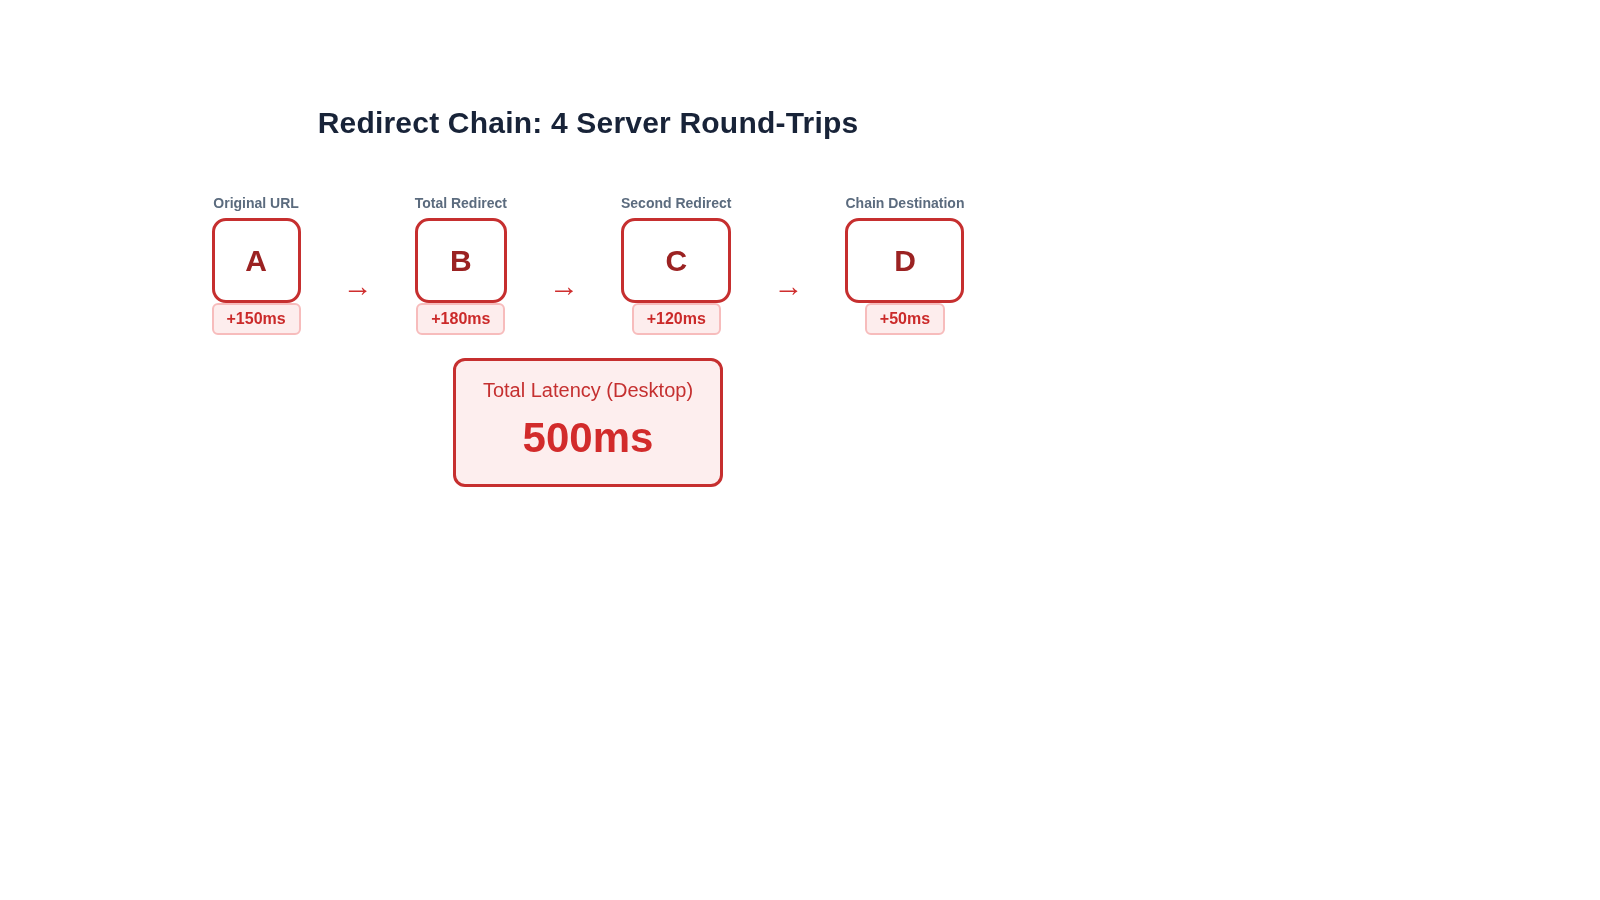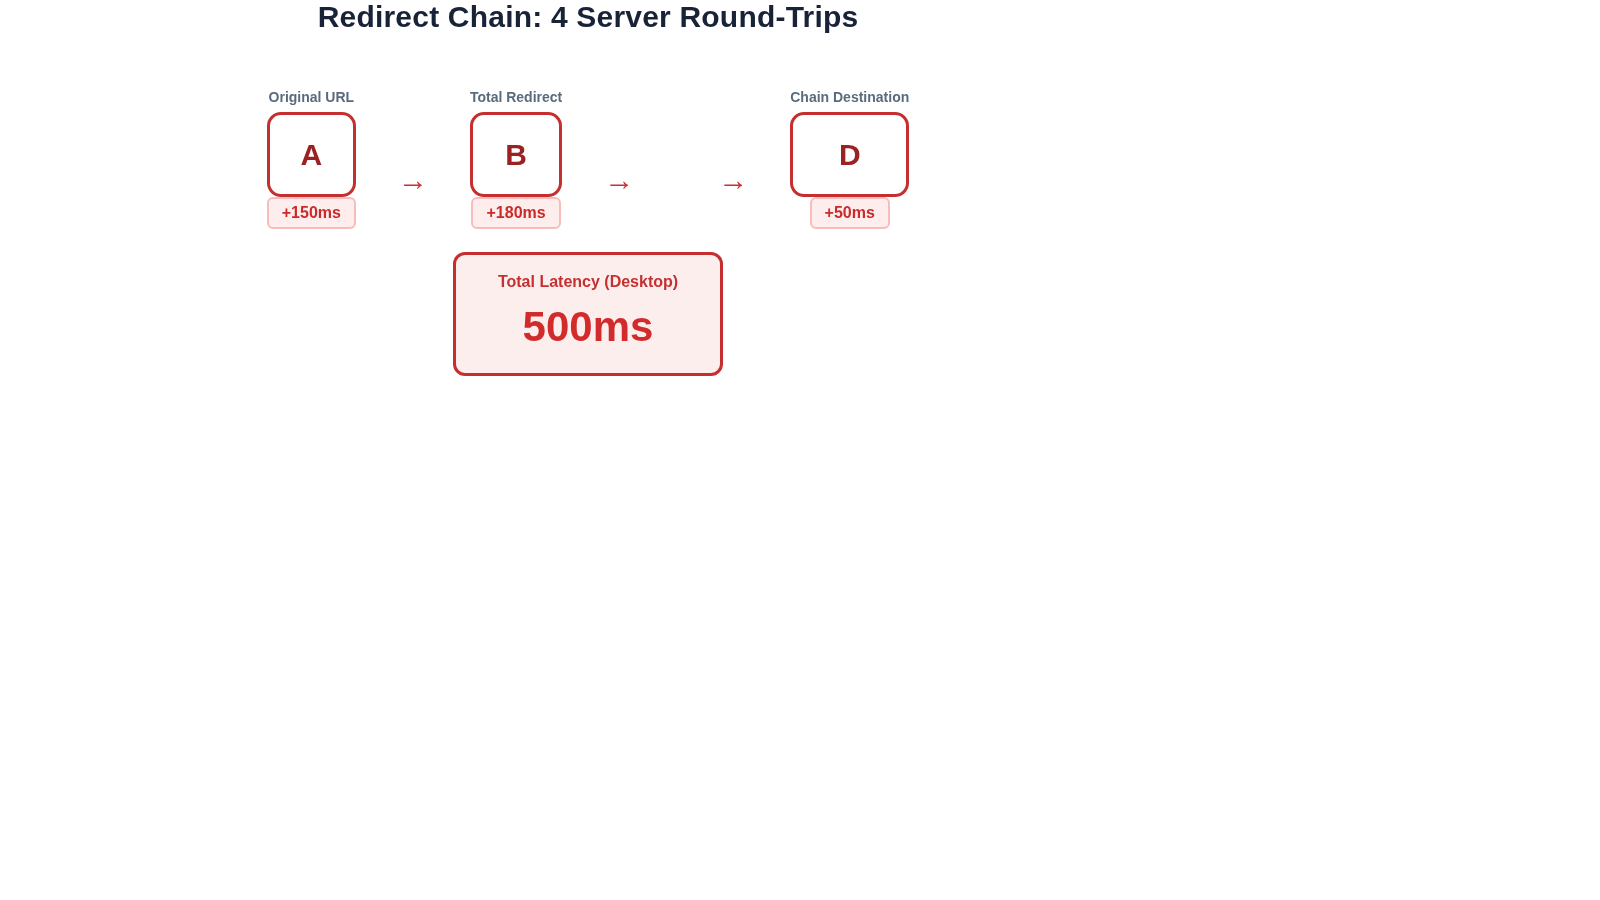--- a/index.html
+++ b/index.html
@@ -8,20 +8,21 @@
     background: #ffffff;
     font-family: "Liberation Sans", sans-serif;
   }
   body {
     width: 1600px;
     height: 900px;
     overflow: hidden;
   }
   .canvas {
     width: 1176px;
+    padding-top: 106px;
     box-sizing: border-box;
   }
   .title {
     margin: 0;
     text-align: center;
     font-size: 30px;
     font-weight: bold;
     letter-spacing: 0.2px;
     color: var(--title-color, #182338);
   }
@@ -83,23 +84,22 @@
     box-sizing: border-box;
     width: 270px;
     margin: 23px auto 0 auto;
     background: var(--total-bg, #fdeeee);
     border: 3px solid var(--border-red, #c62f2f);
     border-radius: 12px;
     padding: 18px 10px 22px 10px;
     text-align: center;
   }
   .total-label {
-    font-size: 16px;
+    font-size: 20px;
     color: var(--total-label-color, #c53030);
-    font-weight: bold;
   }
   .total-value {
     margin-top: 12px;
     font-size: 42px;
     font-weight: bold;
     color: var(--total-value-color, #d22b2b);
   }
 </style>
 </head>
 <body>
@@ -123,20 +123,27 @@
     <div class="node-col">
       <div class="node-label">Total Redirect</div>
       <div class="node-box">
         <span class="node-letter">B</span>
       </div>
       <div class="node-badge">+180ms</div>
     </div>
 
     <div class="arrow">→</div>
 
+    <div class="node-col">
+      <div class="node-label">Second Redirect</div>
+      <div class="node-box">
+        <span class="node-letter">C</span>
+      </div>
+      <div class="node-badge">+120ms</div>
+    </div>
 
     <div class="arrow">→</div>
 
     <div class="node-col">
       <div class="node-label">Chain Destination</div>
       <div class="node-box">
         <span class="node-letter">D</span>
       </div>
       <div class="node-badge">+50ms</div>
     </div>

